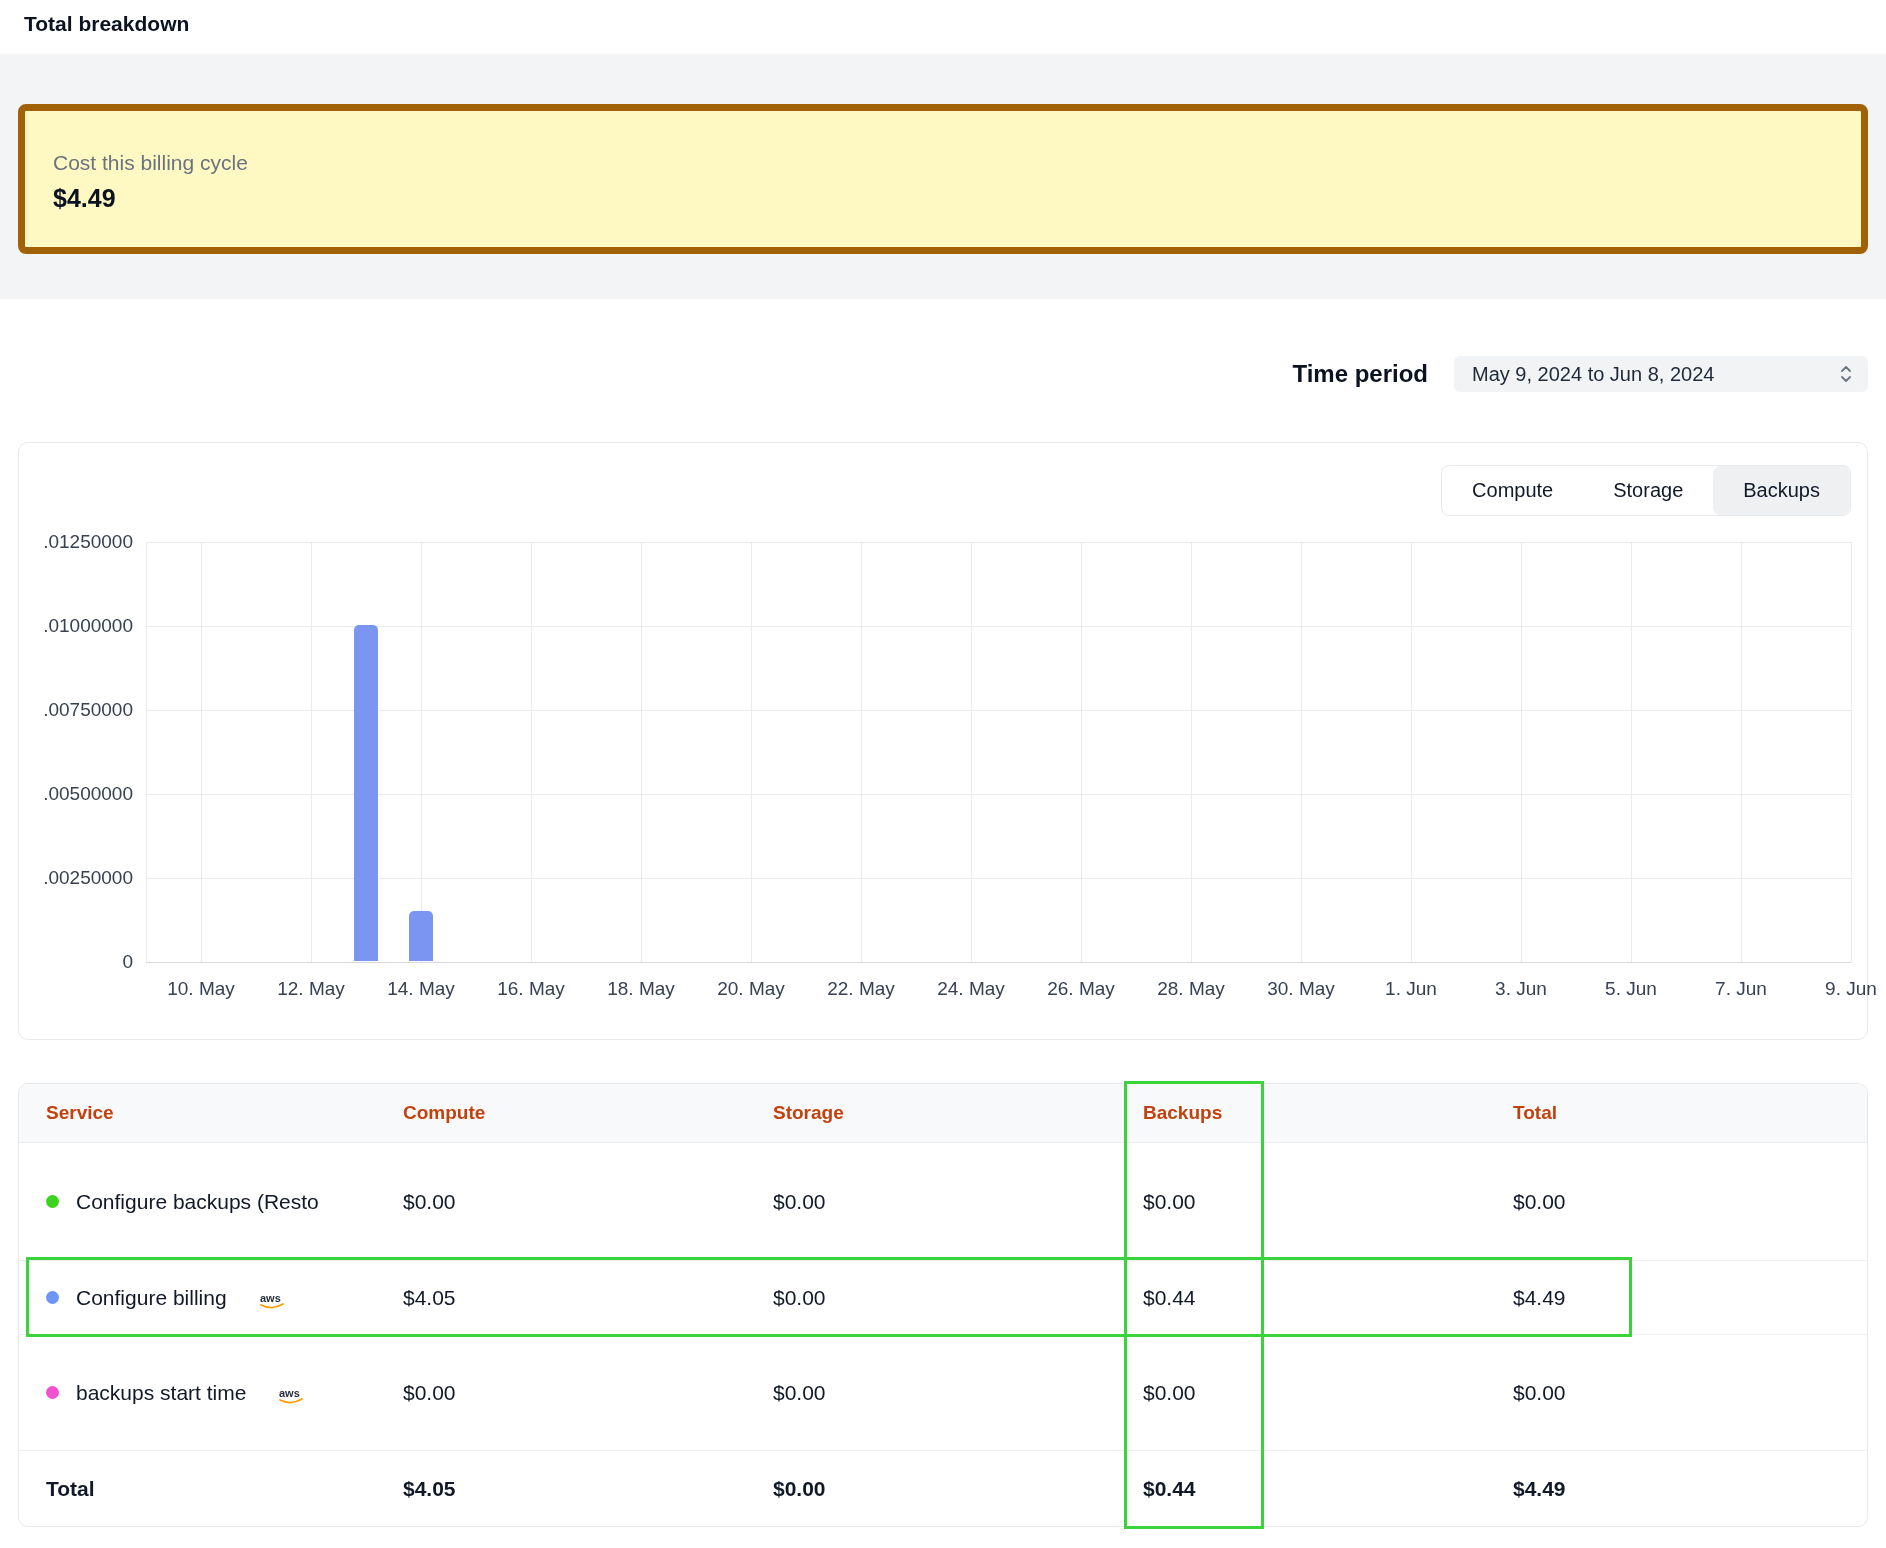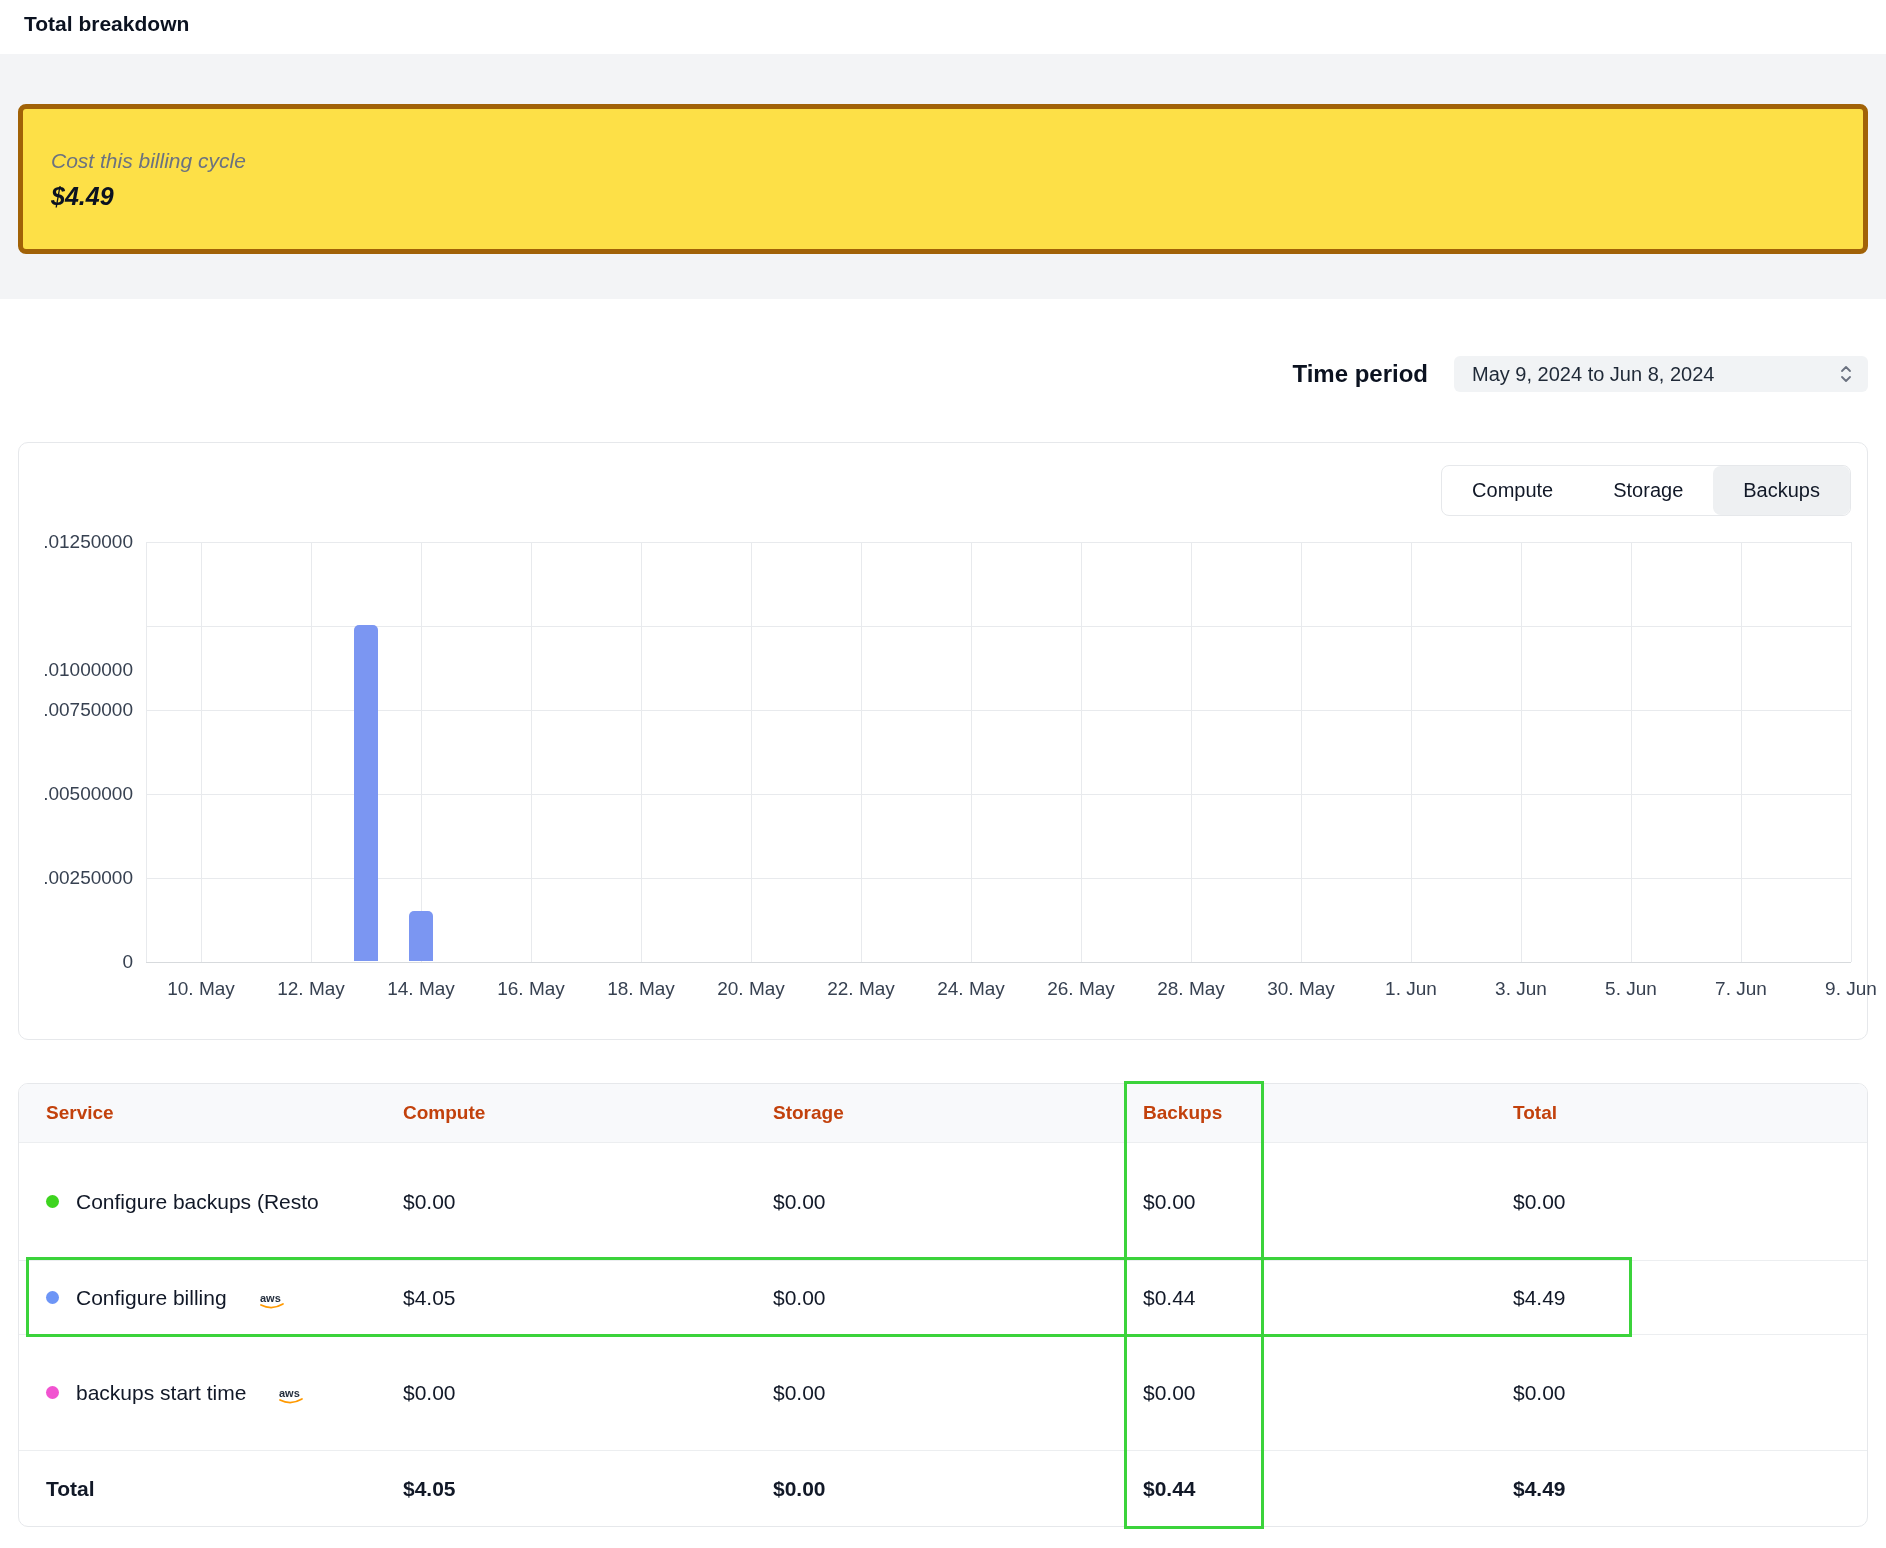--- a/index.html
+++ b/index.html
@@ -6,21 +6,21 @@
   html,body { margin:0; padding:0; }
   body {
     width:1886px; height:1548px; position:relative; overflow:hidden;
     background:#ffffff; color:#111827;
     font-family:"Liberation Sans", sans-serif;
   }
   .page-title { font-size:21px; font-weight:700; color:#0b1220; padding:12px 0 0 24px; }
 
   
   .cost-band { margin-top:18px; background:#f3f4f6; padding:50px 18px 45px; }
-  .cost-card { background:#fde047; border:5px solid #a16207; border-radius:8px; height:150px; padding:40px 28px 0;font-style:italic; }
+  .cost-card { background:#fef9c3; border:7px solid #a16207; border-radius:8px; height:150px; padding:40px 28px 0; }
   .cost-label { font-size:21px; color:#6b7280; }
   .cost-value { font-size:25px; font-weight:700; color:#0b1220; margin-top:9px; }
 
   
   .time-row { display:flex; justify-content:flex-end; align-items:center; gap:26px; margin:52px 18px 0; height:46px; }
   .time-label { font-size:24px; font-weight:700; color:#0b1220; }
   .time-select { width:414px; height:36px; display:flex; align-items:center; justify-content:space-between;
     background:#f1f3f5; border-radius:6px; padding:0 14px 0 18px; font-size:20px; color:#1f2937; cursor:pointer; }
   .time-select svg { flex:none; }
 
@@ -91,21 +91,21 @@
       <button class="tab">Compute</button>
       <button class="tab">Storage</button>
       <button class="tab active">Backups</button>
     </div>
   </div>
   <div class="chart-wrap">
     <div id="plot">
         <div class="gridh" style="top: 0%;"></div>
         <div class="ylab" style="top: 0%;">.01250000</div>
         <div class="gridh" style="top: 20%;"></div>
-        <div class="ylab" style="top: 20%; margin-top: 44px;">.01000000</div>
+        <div class="ylab" style="top: 20%;">.01000000</div>
         <div class="gridh" style="top: 40%;"></div>
         <div class="ylab" style="top: 40%;">.00750000</div>
         <div class="gridh" style="top: 60%;"></div>
         <div class="ylab" style="top: 60%;">.00500000</div>
         <div class="gridh" style="top: 80%;"></div>
         <div class="ylab" style="top: 80%;">.00250000</div>
         <div class="gridh zero" style="top: 100%;"></div>
         <div class="ylab" style="top: 100%;">0</div>
         <div class="gridv" style="left: 0%;"></div>
         <div class="gridv" style="left: 3.22581%;"></div>

